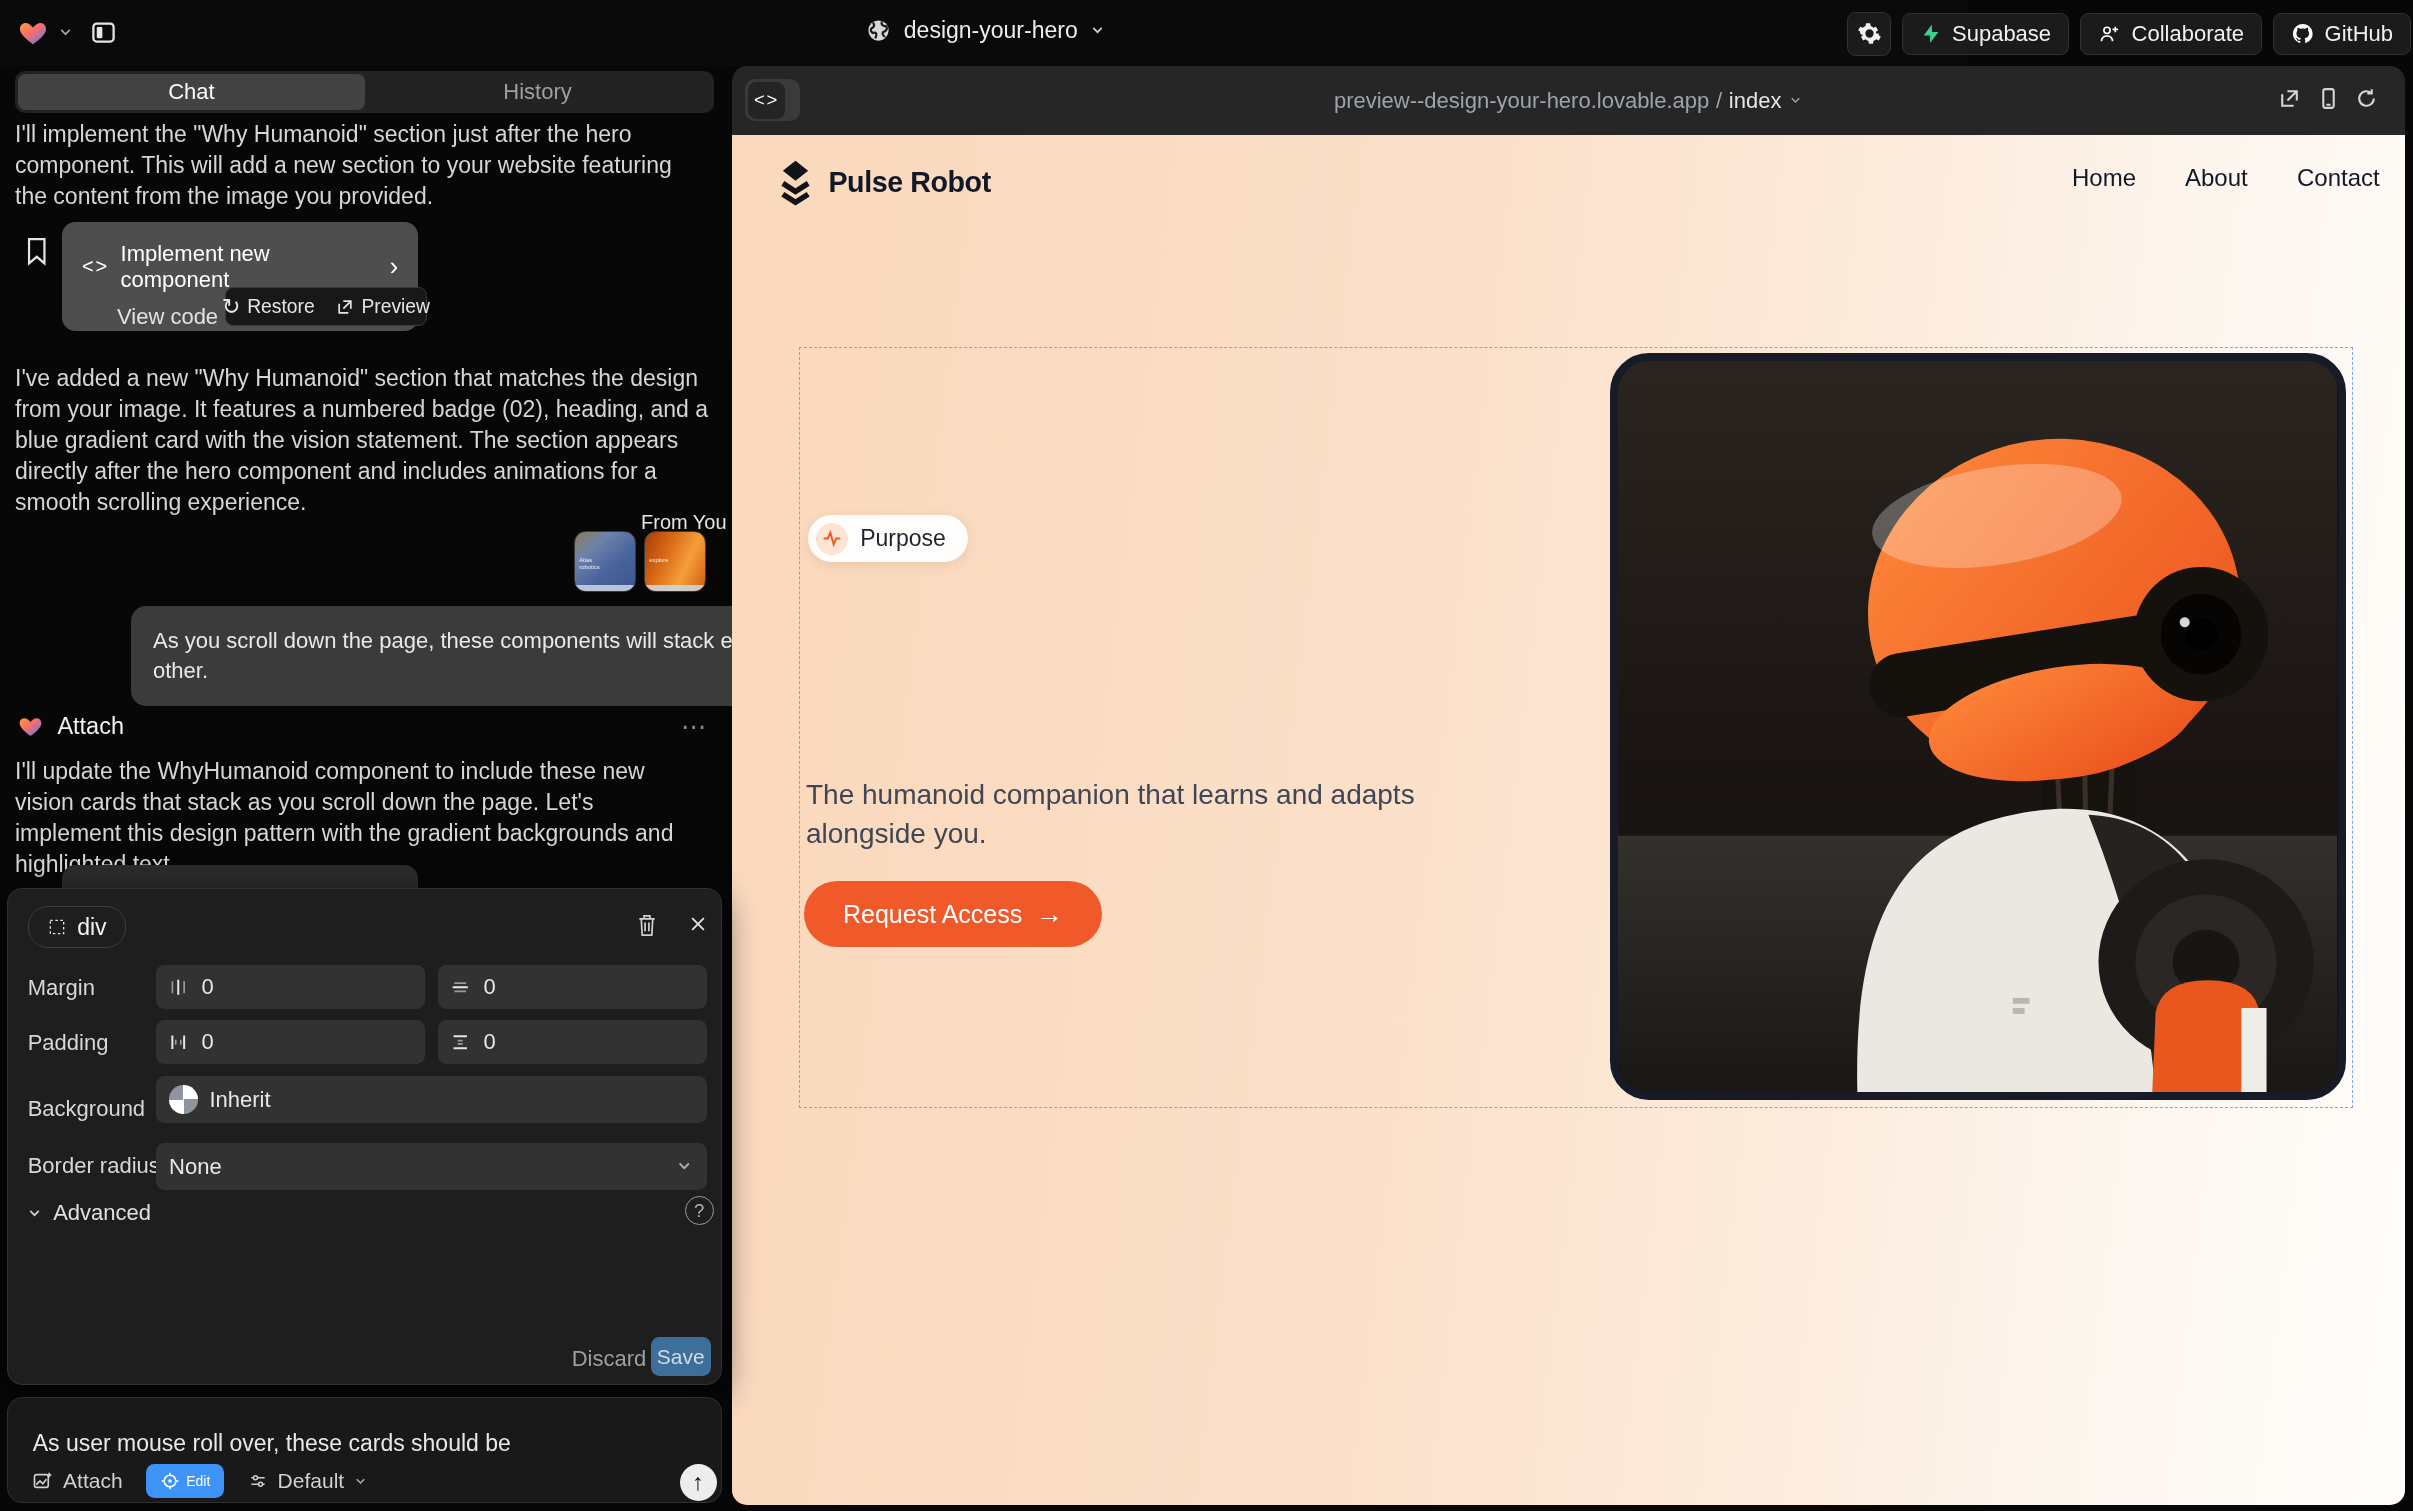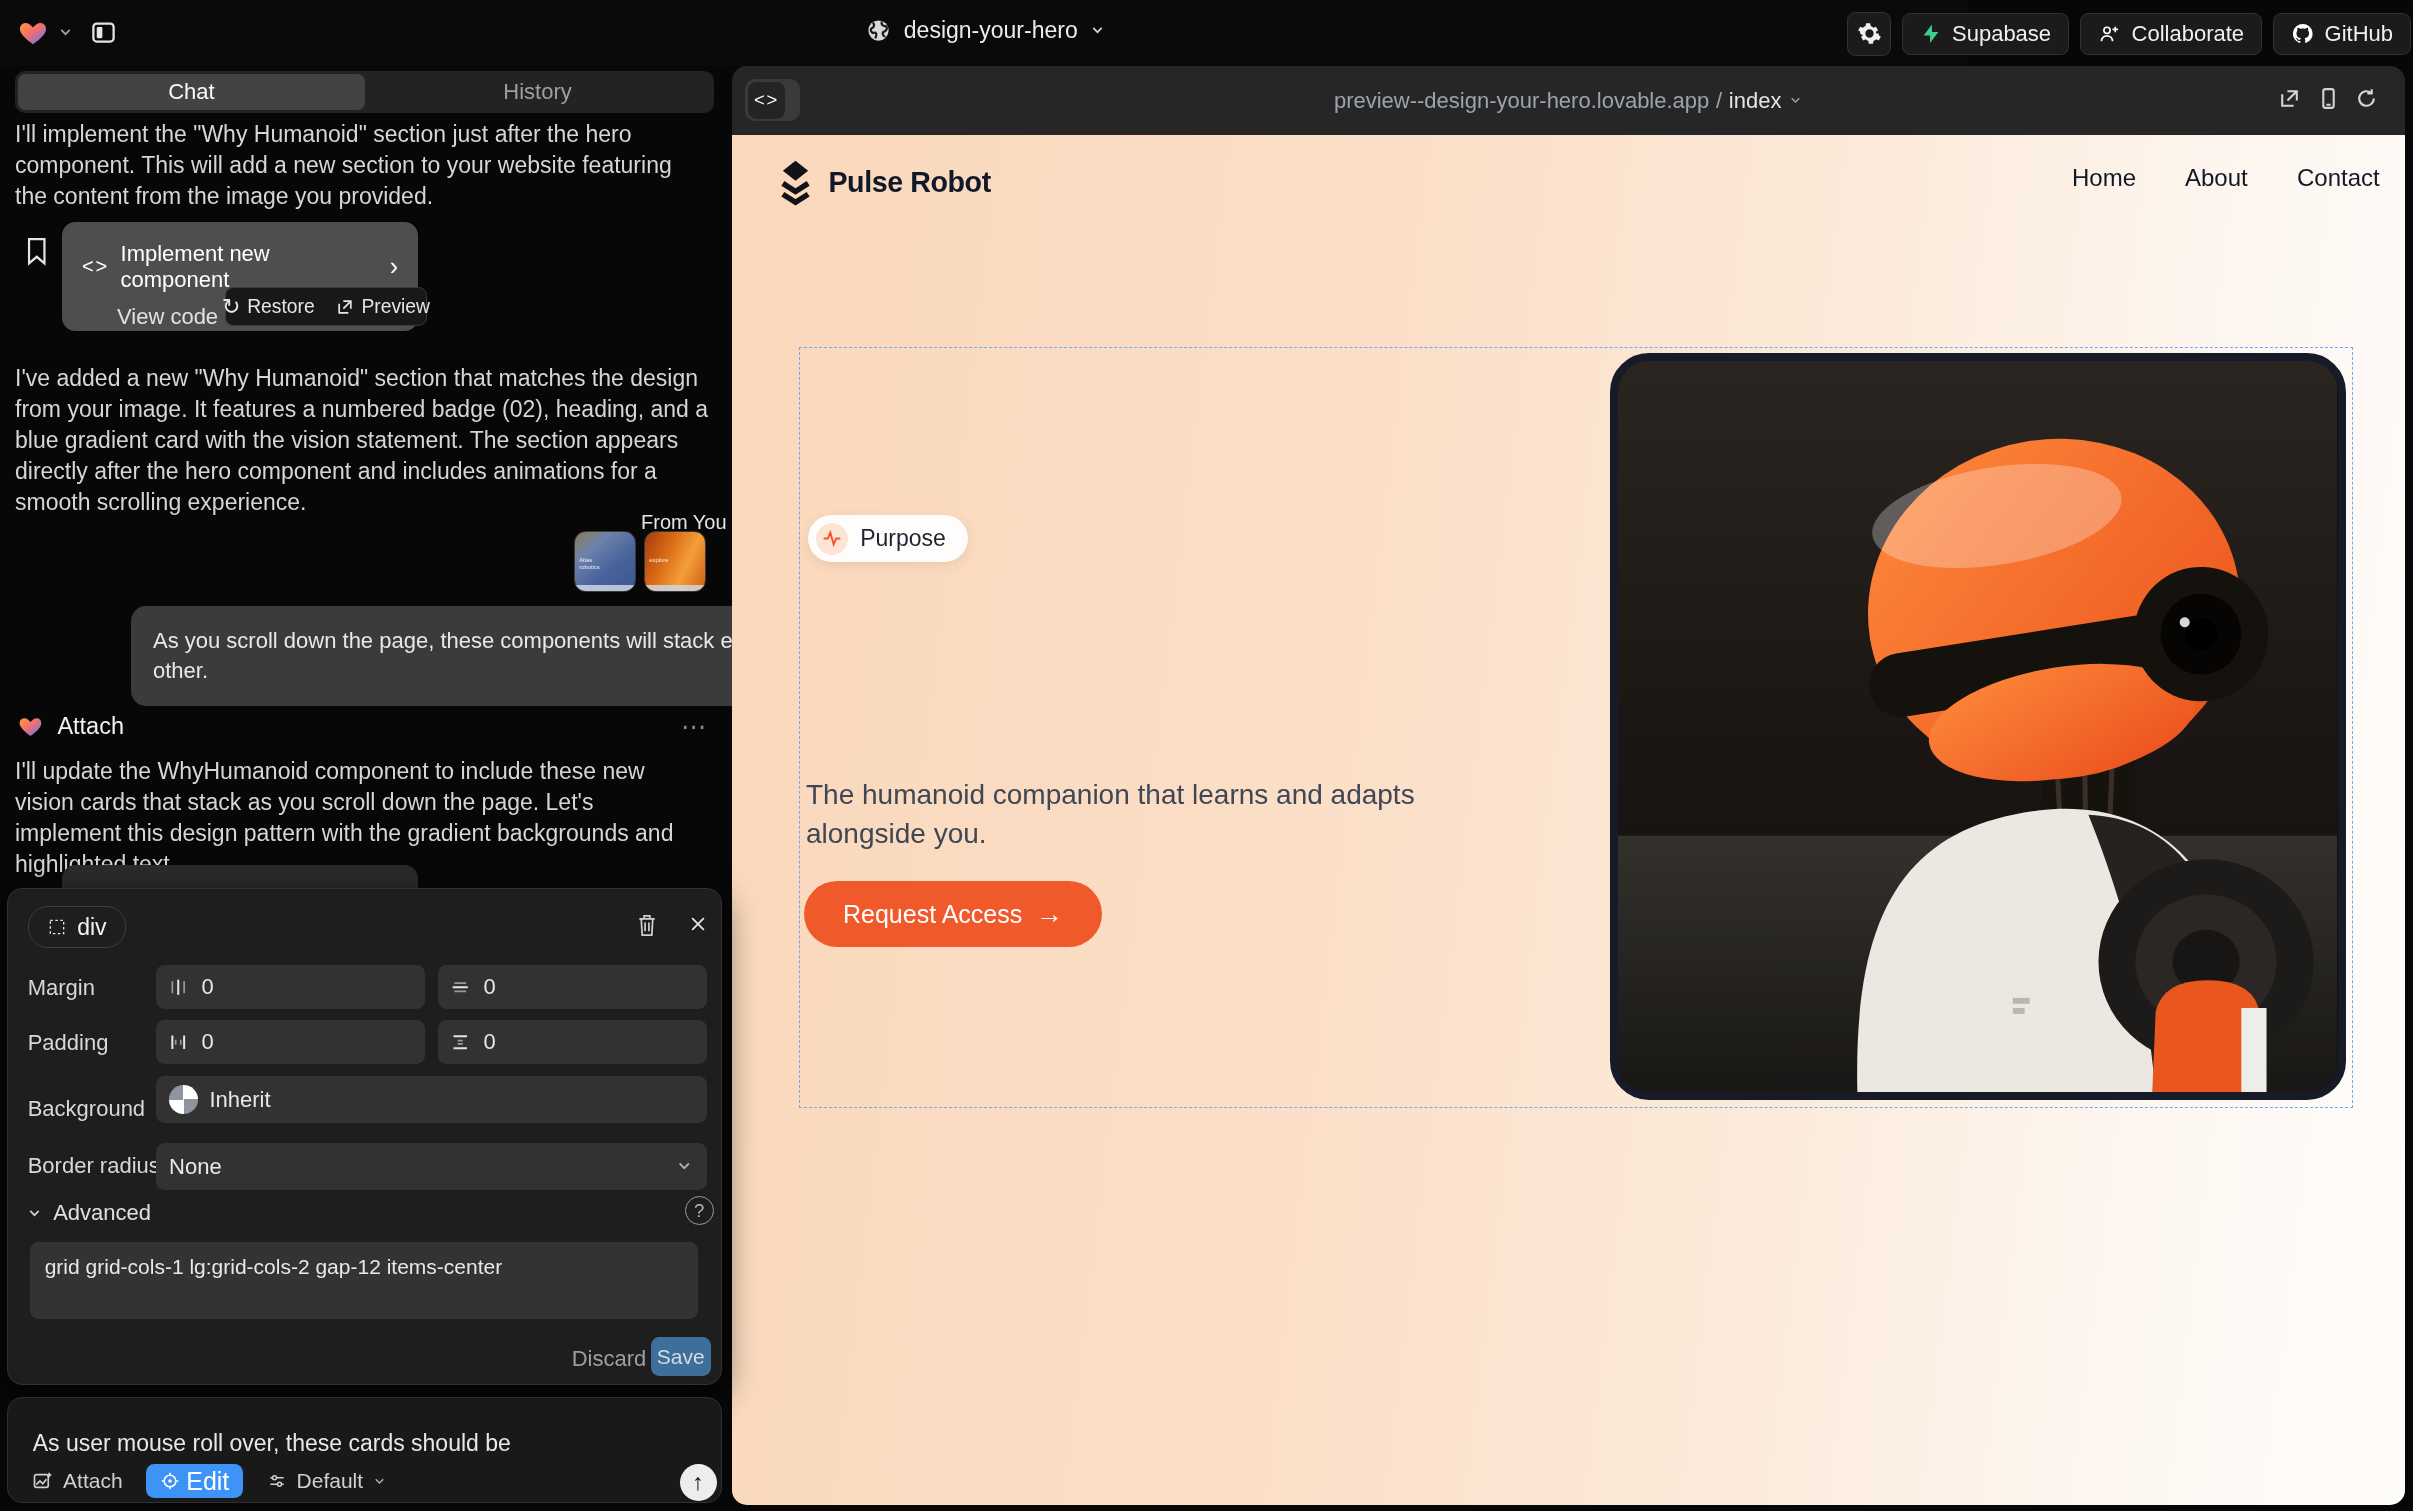--- a/index.html
+++ b/index.html
@@ -49,21 +49,21 @@
       color:#e8e8e8;font-size:21px;font-family:inherit;padding:13.4px 15px;box-sizing:border-box;resize:none;}
   .savebtn{position:absolute;left:643px;top:448px;width:60px;height:39px;background:#3e6f9b;border:none;border-radius:8.4px;
            color:#cfdce9;font-size:21px;cursor:pointer;font-family:inherit;}
   .discard{position:absolute;left:564px;top:457px;font-size:22px;color:#9aa0a6;cursor:pointer;}
 
   
   .composer{left:6.7px;top:1397px;width:713px;height:104px;background:#191919;border:0.8px solid #2f2f2f;border-radius:15px;z-index:6;}
   .composer .val{position:absolute;left:25px;top:20px;font-size:23px;color:#e8e8e8;margin-top:12px;}
   .cbtn{display:flex;align-items:center;gap:8.4px;font-size:21px;color:#d0d0d0;cursor:pointer;}
   .editpill{height:34px;background:#3d94f6;border-radius:8.4px;color:#fff;display:flex;align-items:center;gap:6.7px;
-            padding:0 13.4px;font-size:25px;cursor:pointer;}
+            padding:0 13.4px;font-size:14px;cursor:pointer;}
   .sendbtn{position:absolute;left:672px;top:66px;width:37px;height:37px;border-radius:50%;background:#ededed;color:#111;
            display:flex;align-items:center;justify-content:center;font-size:23.5px;cursor:pointer;}
 
   
   .preview{left:732px;top:66px;width:1673px;height:1439px;background:#262626;border-radius:15px;overflow:hidden;}
   .pv-head{position:absolute;left:0;top:0;width:100%;height:69px;}
   .pv-toggle{position:absolute;left:13.4px;top:13.4px;width:55px;height:42px;background:#3a3a3a;border-radius:10px;cursor:pointer;}
   .pv-toggle .half{position:absolute;left:2.5px;top:2.5px;width:37px;height:37px;background:#242424;border-radius:8.4px;
                    display:flex;align-items:center;justify-content:center;font-size:18.5px;color:#fff;letter-spacing:1.7px;}
   .pv-url{position:absolute;left:0;top:0;width:100%;height:69px;display:flex;align-items:center;justify-content:center;
@@ -295,21 +295,20 @@
     </div>
 
     <div class="ab row" style="left:18.5px;top:311px;gap:10px;">
       <svg width="17" height="17" viewBox="0 0 20 20">
           <path d="M5 7l5 5 5-5" stroke="#d0d0d0" stroke-width="2" fill="none"></path>
         </svg>
       <span style="font-size:22px;color:#e0e0e0;">Advanced</span>
     </div>
     <span class="ab" style="left:677px;top:307px;width:27px;height:27px;border:1.7px solid #9a9a9a;border-radius:50%;display:flex;align-items:center;justify-content:center;font-size:18.5px;color:#b5b5b5;">?</span>
 
-    <textarea class="ta" style="">grid grid-cols-1 lg:grid-cols-2 gap-12 items-center</textarea>
 
     <span class="discard">Discard</span>
     <button class="savebtn">Save</button>
   </div>
 
   <div class="ab composer">
     <div class="val">As user mouse roll over, these cards should be</div>
     <div class="ab row" style="left:23.5px;top:66px;gap:23.5px;">
       <span class="cbtn">
         <svg width="23.5" height="22" viewBox="0 0 24 24">

